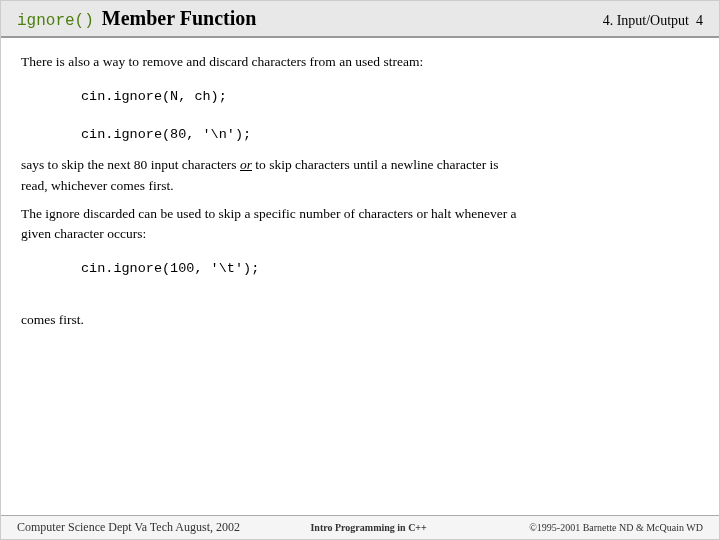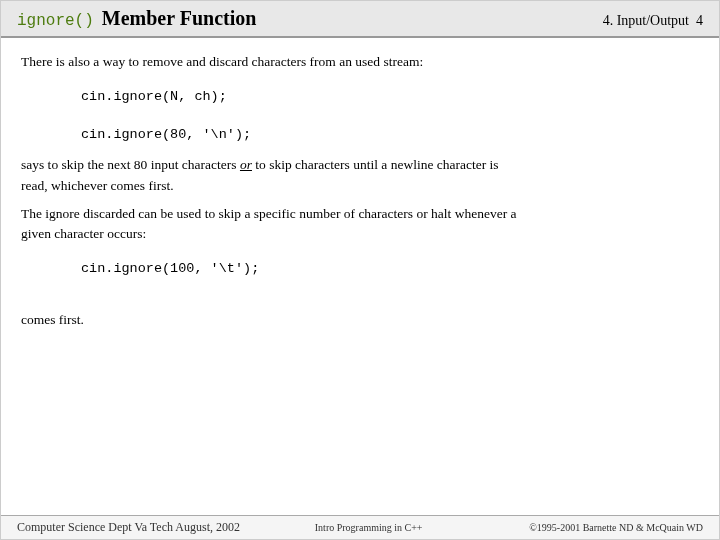--- a/index.html
+++ b/index.html
@@ -81,20 +81,21 @@
       background: #f5f5f5;
     }
     .footer-left {
       font-size: 12px;
       color: #333;
       text-align: center;
     }
     .footer-center {
       font-size: 10px;
       color: #333;
+      font-weight: bold;
     }
     .footer-right {
       font-size: 10px;
       color: #333;
       margin-left: 32px;
     }
   </style>
 </head>
 <body>
 

